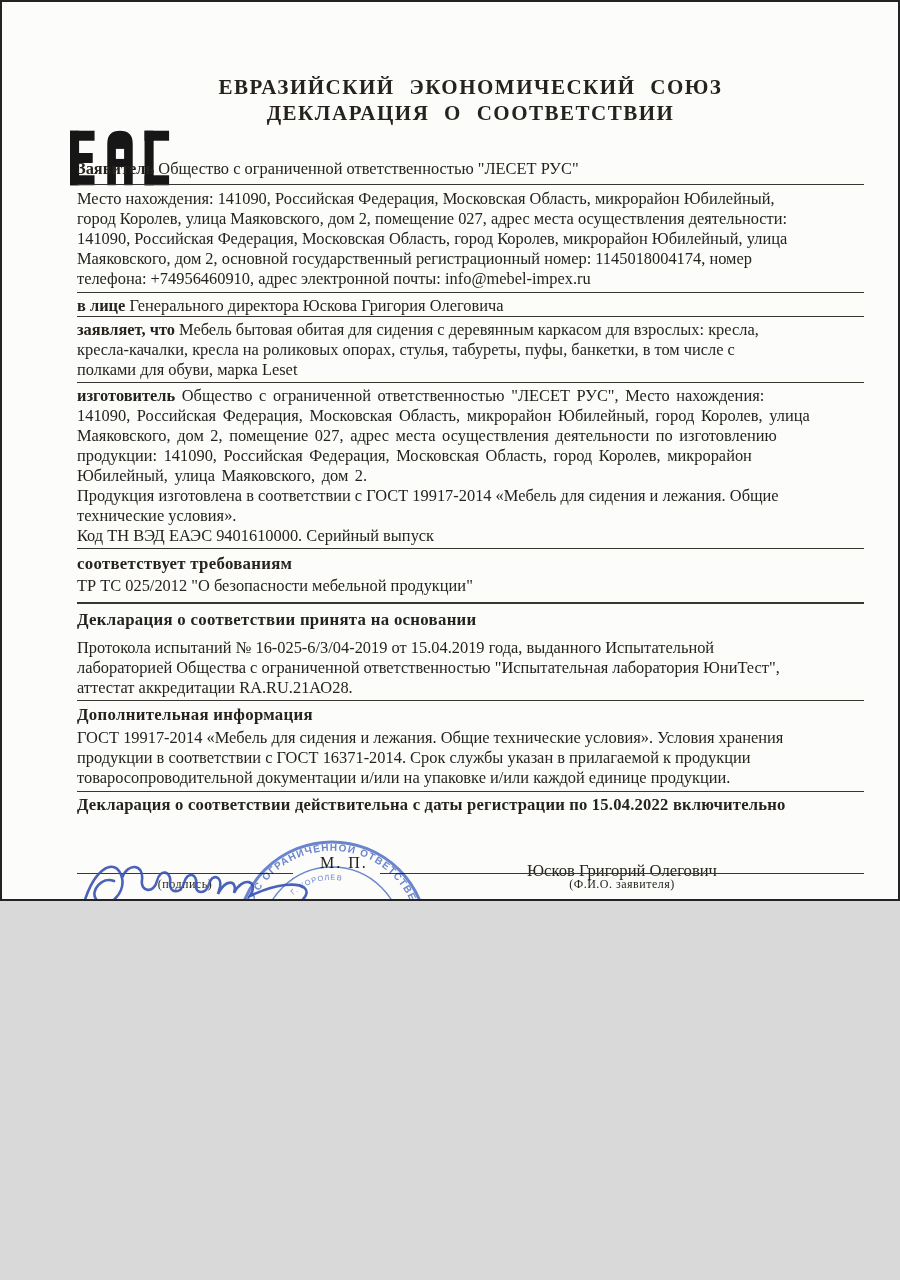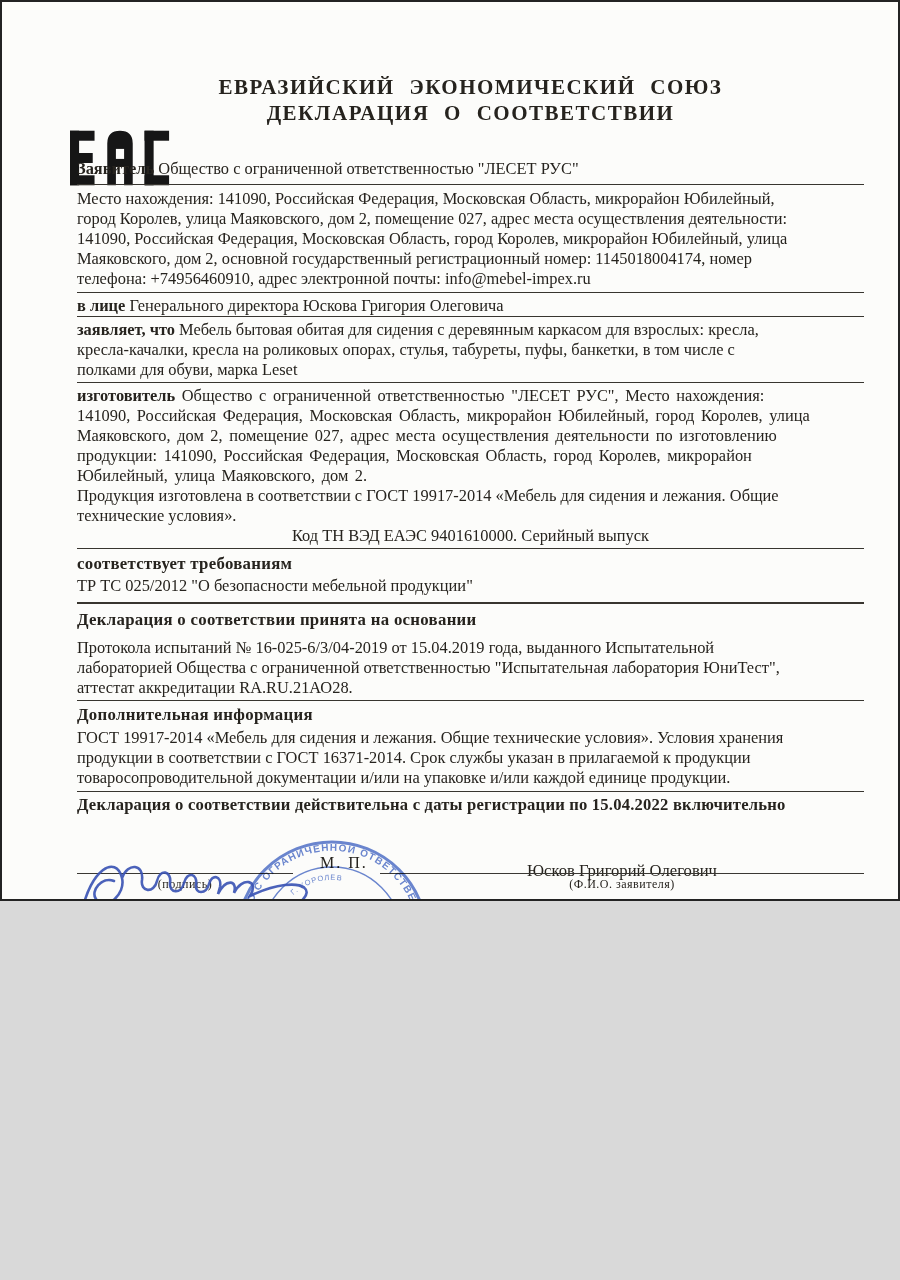--- a/index.html
+++ b/index.html
@@ -20,21 +20,21 @@
   .just{word-spacing:2.5px;}
   
   .m-applicant{margin-top:33px;}
   .m-r1{margin-top:5px;}
   .m-loc{margin-top:4px;}
   .m-r2{margin-top:3px;}
   .m-inperson{margin-top:3px;}
   .m-declares{margin-top:3px;}
   .m-r3{margin-top:2px;}
   .m-manuf{margin-top:3px;}
-  .m-tnved{margin-top:0px;text-align:center;}
+  .m-tnved{margin-top:0px;}
   .m-r4{margin-top:2px;}
   .m-complh{margin-top:5px;}
   .m-complt{margin-top:2px;}
   .m-r5{margin-top:6px;}
   .m-basish{margin-top:6px;}
   .m-proto{margin-top:8px;}
   .m-scheme{margin-top:2px;}
   .m-r6{margin-top:2px;}
   .m-addh{margin-top:4px;}
   .m-addp{margin-top:3px;}

